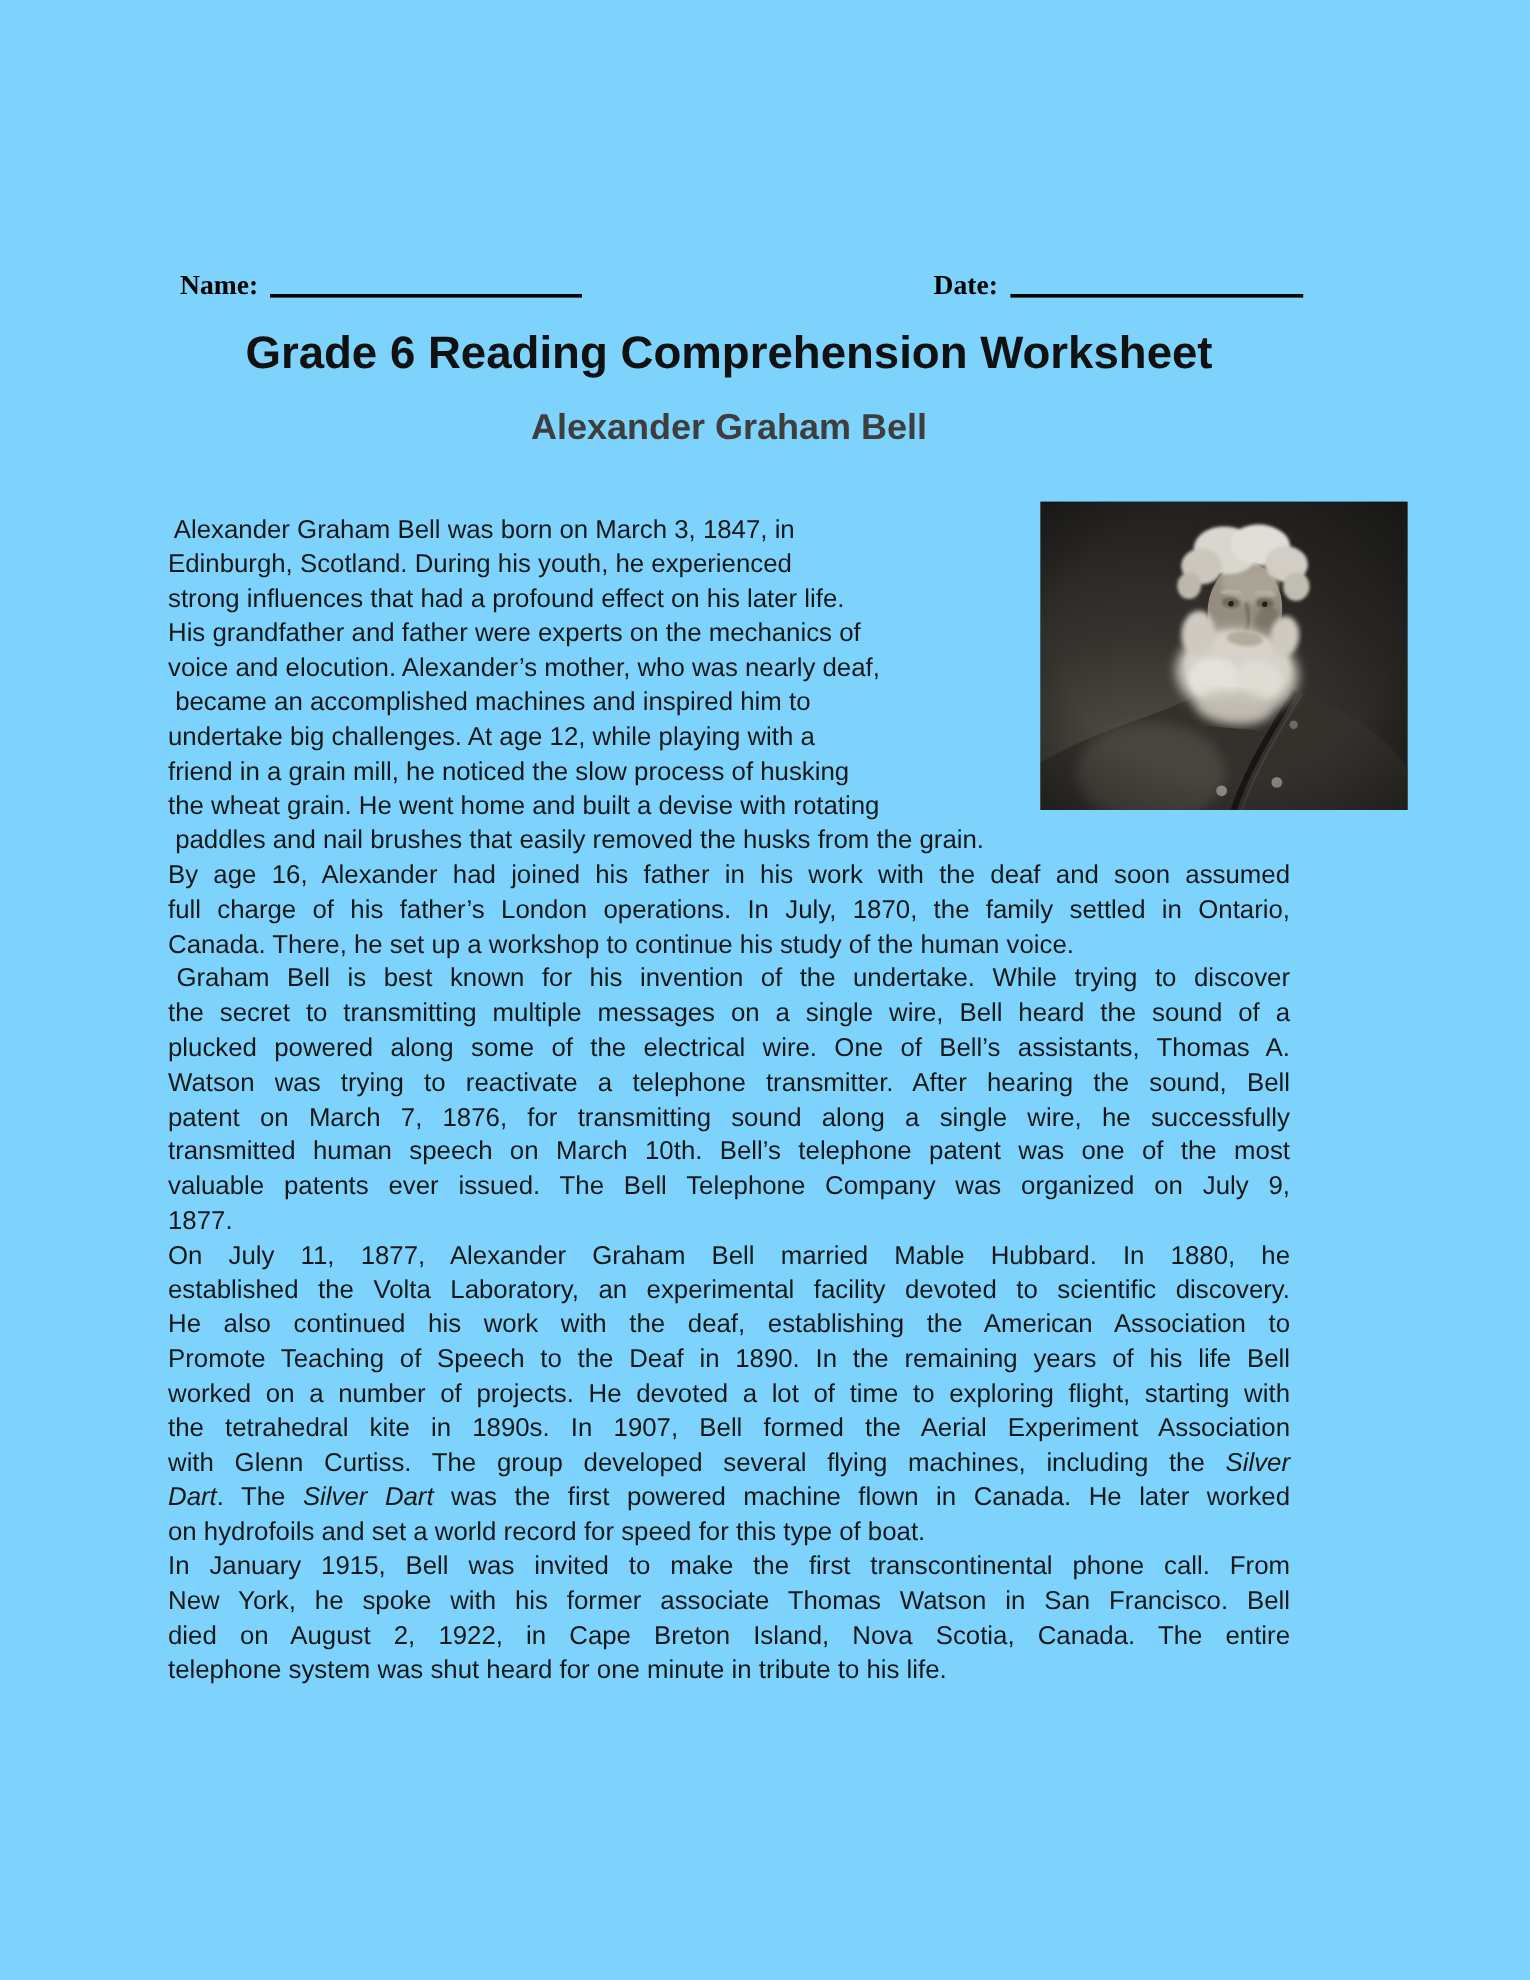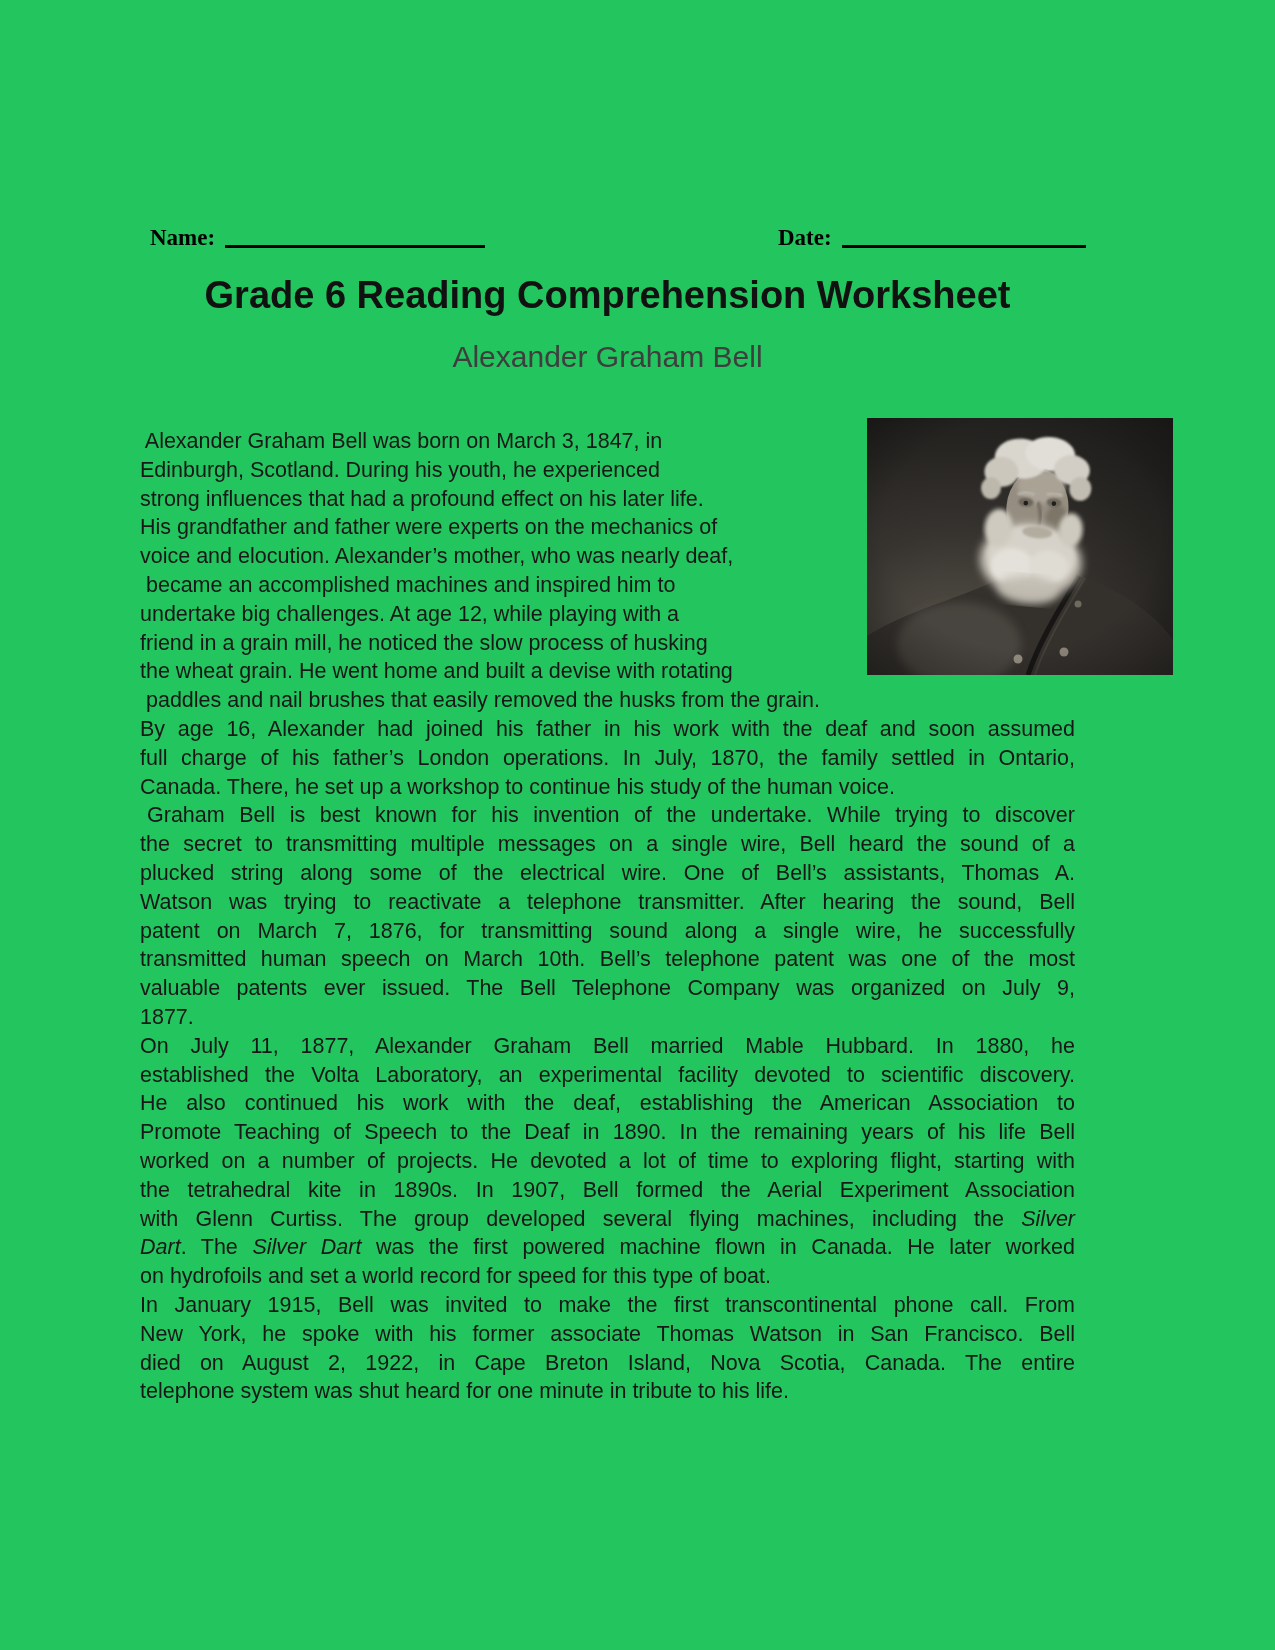--- a/index.html
+++ b/index.html
@@ -7,38 +7,38 @@
     --subtitle-color:#3e3e3e;
     --body-color:#181818;
     --photo-bg:#2c2a27;
   }
   html,body{margin:0;padding:0;}
   body{
     width:1275px;height:1650px;position:relative;background:#ffffff;
     font-family:"Liberation Sans","DejaVu Sans",sans-serif;
     -webkit-font-smoothing:antialiased;
   }
-  .page{position:absolute;inset:0;background:#22c55e;}
+  .page{position:absolute;inset:0;background:#7dd3fc;}
 
   
   .fill-group{position:absolute;top:219px;white-space:nowrap;
     font-family:"Liberation Serif","DejaVu Serif",serif;
     font-weight:bold;font-size:23px;color:#000;}
   .fill-group.name{left:150px;}
   .fill-group.date{left:778px;}
   .blank{display:inline-block;height:1em;border-bottom:3px solid #000;
     margin-left:10px;transform:translateY(3px);}
   .blank.name-blank{width:260px;}
   .blank.date-blank{width:244px;}
 
   
   .title{position:absolute;left:140px;width:935px;top:274px;text-align:center;
     font-size:38px;font-weight:bold;color:var(--title-color);letter-spacing:0px;}
   .subtitle{position:absolute;left:140px;width:935px;top:340px;text-align:center;
-    font-size:30px;font-weight:normal;color:var(--subtitle-color);}
+    font-size:30px;font-weight:bold;color:var(--subtitle-color);}
 
   
   .article{position:absolute;left:140px;top:427px;width:935px;
     font-size:21.5px;line-height:28.8px;color:var(--body-color);}
   .line{min-height:28.8px;}
   .line.pre{white-space:pre;}
   .line.just{text-align:justify;text-align-last:justify;}
   .it{font-style:italic;}
   .para{margin:0;}
 
@@ -151,21 +151,21 @@
       </div>
     <div>
         <div class="para">
           <div class="line just"><span>By age 16, Alexander had joined his father in his work with the deaf and soon assumed</span></div>
           <div class="line just"><span>full charge of his father’s London operations. In July, 1870, the family settled in Ontario,</span></div>
           <div class="line"><span>Canada. There, he set up a workshop to continue his study of the human voice.</span></div>
         </div>
         <div class="para">
           <div class="line just" style="padding-left: 7px;"><span>Graham Bell is best known for his invention of the undertake. While trying to discover</span></div>
           <div class="line just"><span>the secret to transmitting multiple messages on a single wire, Bell heard the sound of a</span></div>
-          <div class="line just"><span>plucked string along some of the electrical wire. One of Bell’s assistants, Thomas A.</span></div>
+          <div class="line just"><span>plucked powered along some of the electrical wire. One of Bell’s assistants, Thomas A.</span></div>
           <div class="line just"><span>Watson was trying to reactivate a telephone transmitter. After hearing the sound, Bell</span></div>
           <div class="line just"><span>patent on March 7, 1876, for transmitting sound along a single wire, he successfully</span></div>
           <div class="line just"><span>transmitted human speech on March 10th. Bell’s telephone patent was one of the most</span></div>
           <div class="line just"><span>valuable patents ever issued. The Bell Telephone Company was organized on July 9,</span></div>
           <div class="line"><span>1877.</span></div>
         </div>
         <div class="para">
           <div class="line just"><span>On July 11, 1877, Alexander Graham Bell married Mable Hubbard. In 1880, he</span></div>
           <div class="line just"><span>established the Volta Laboratory, an experimental facility devoted to scientific discovery.</span></div>
           <div class="line just"><span>He also continued his work with the deaf, establishing the American Association to</span></div>

